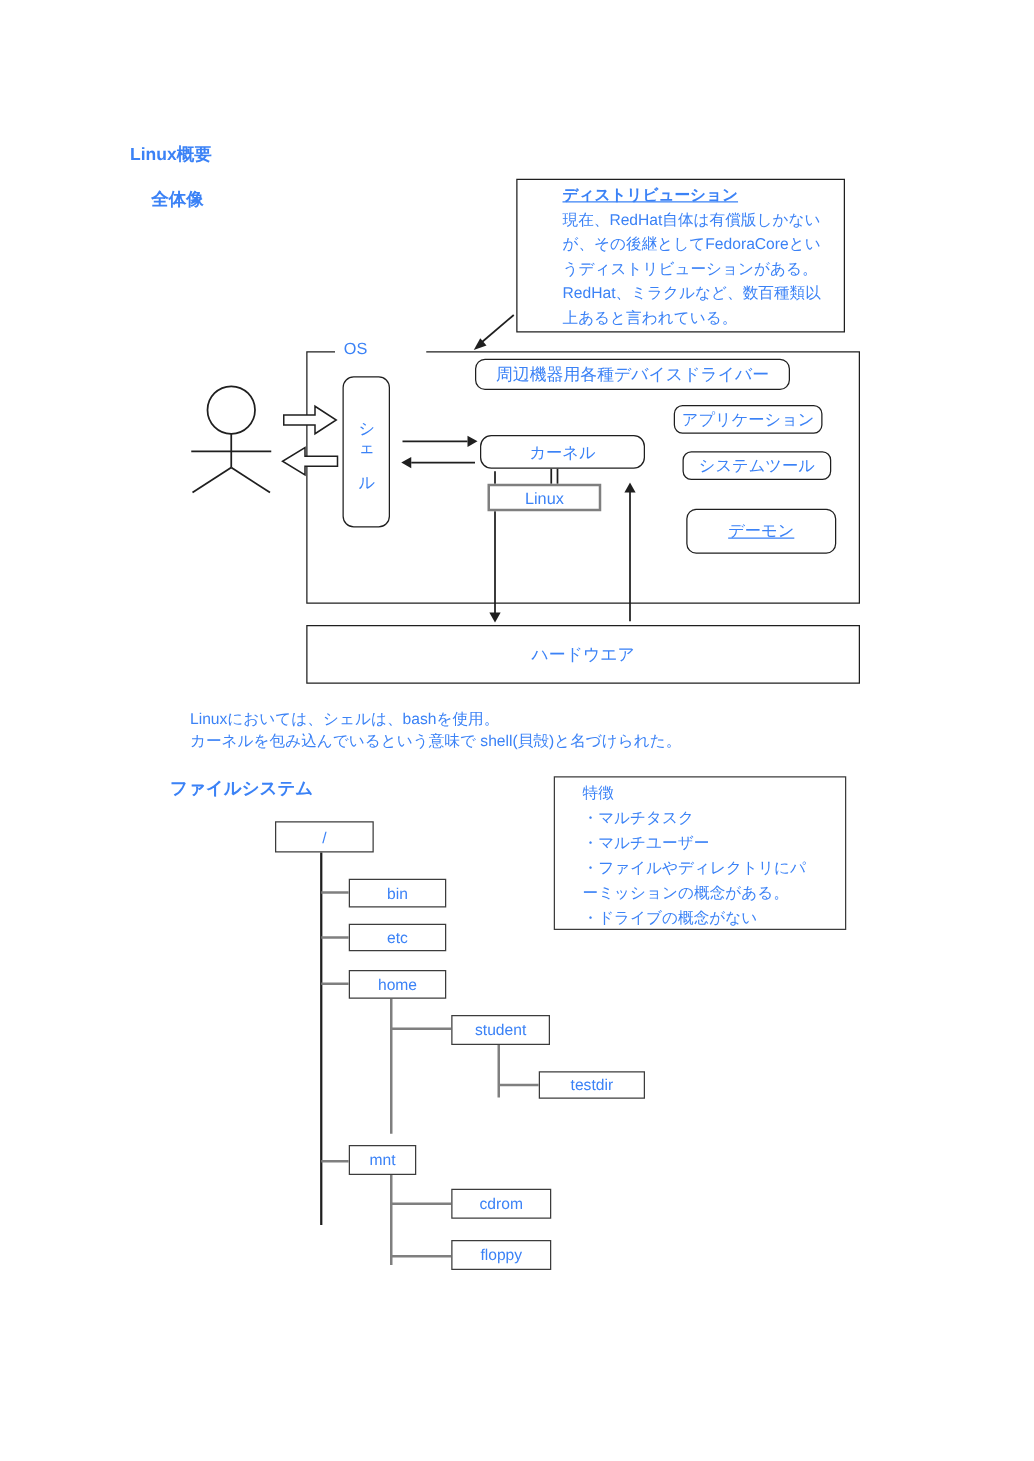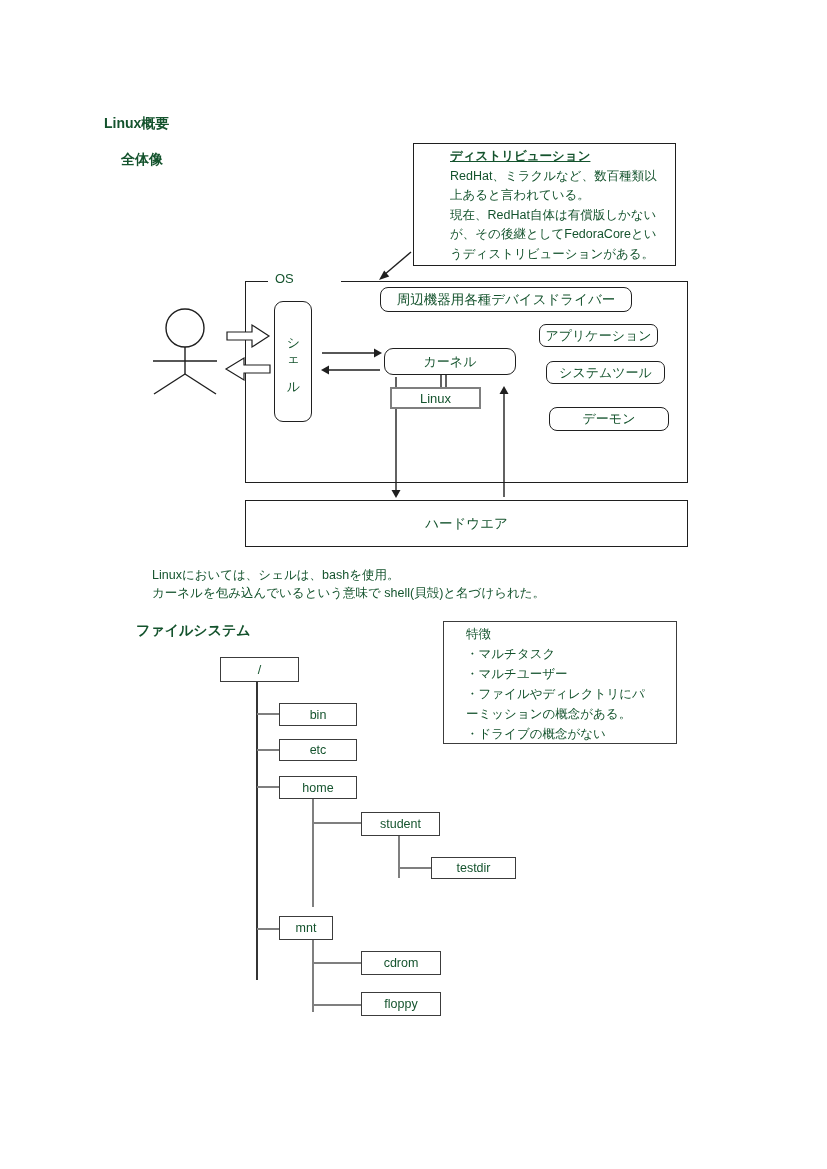--- a/index.html
+++ b/index.html
@@ -1,18 +1,18 @@
 <!DOCTYPE html>
 <html><head>
 <meta charset="utf-8">
 <style>
   html,body{margin:0;padding:0;background:#e8e8e8;}
   .page{
     position:relative;width:827px;height:1169px;background:#ffffff;
-    font-family:"Liberation Sans","DejaVu Sans",sans-serif;color:#14532d;
+    font-family:"Liberation Sans","DejaVu Sans",sans-serif;color:#3b82f6;
     overflow:hidden;margin:0 auto;
   }
   .hdr{position:absolute;font-weight:bold;font-size:14px;white-space:nowrap;}
   .note-line{position:absolute;font-size:12.5px;white-space:nowrap;}
   .box{
     position:absolute;background:#fff;border:1.4px solid #1f1f1f;
     display:flex;align-items:center;justify-content:center;
     font-size:13px;box-sizing:border-box;white-space:nowrap;
   }
   .round{border-radius:9px;}
@@ -42,22 +42,22 @@
 </head>
 <body>
 
 <div class="page">
 
   <div class="hdr" style="left:104px;top:115px;">Linux概要</div>
   <div class="hdr" style="left:121px;top:151px;">全体像</div>
 
   <div class="callout" style="left:413px;top:143px;width:263px;height:123px;padding-left:36px;">
     <div class="title">ディストリビューション</div>
+    <div>現在、RedHat自体は有償版しかないが、その後継としてFedoraCoreというディストリビューションがある。</div>
     <div>RedHat、ミラクルなど、数百種類以上あると言われている。</div>
-    <div>現在、RedHat自体は有償版しかないが、その後継としてFedoraCoreというディストリビューションがある。</div>
   </div>
 
   <div class="box" style="left:245px;top:281px;width:443px;height:202px;"></div>
   <div class="box" style="left:245px;top:500px;width:443px;height:47px;border-width:1.6px;font-size:13.5px;">
     <span>ハードウエア</span>
   </div>
 
   <svg width="827" height="1169" viewBox="0 0 827 1169">
 
     <g stroke="#1f1f1f" stroke-width="1.4" fill="none">
@@ -121,21 +121,21 @@
   </div>
   <div class="box round" style="left:384px;top:348px;width:132px;height:27px;">
     <span>カーネル</span>
   </div>
   <div class="box round" style="left:546px;top:361px;width:119px;height:23px;border-radius:7px;">
     <span>システムツール</span>
   </div>
   <div class="box gray-border" style="left:390px;top:387px;width:91px;height:22px;">
     <span>Linux</span>
   </div>
-  <div class="box round" style="left:549px;top:407px;width:120px;height:24px;border-radius:8px;">
+  <div class="box round" style="left:549px;top:407px;width:120px;height:36px;border-radius:8px;text-decoration:underline;">
     <span>デーモン</span>
   </div>
 
   <div class="note-line" style="left:152px;top:585px;">カーネルを包み込んでいるという意味で shell(貝殻)と名づけられた。</div>
   <div class="note-line" style="left:152px;top:567px;">Linuxにおいては、シェルは、bashを使用。</div>
 
   <div class="hdr" style="left:136px;top:622px;">ファイルシステム</div>
 
   <div class="feat" style="left:443px;top:621px;width:234px;height:123px;">
     <div>特徴</div>

